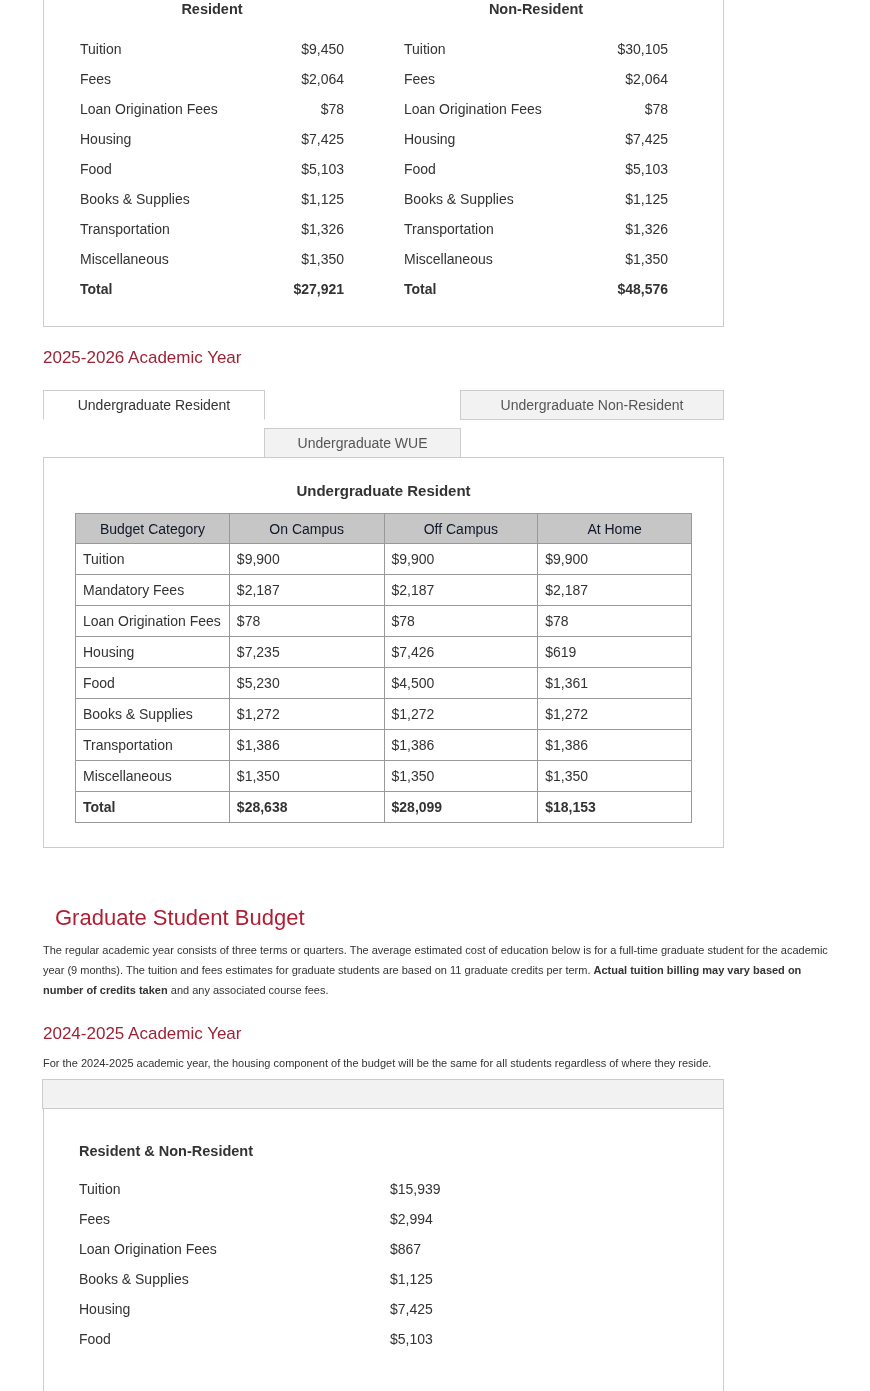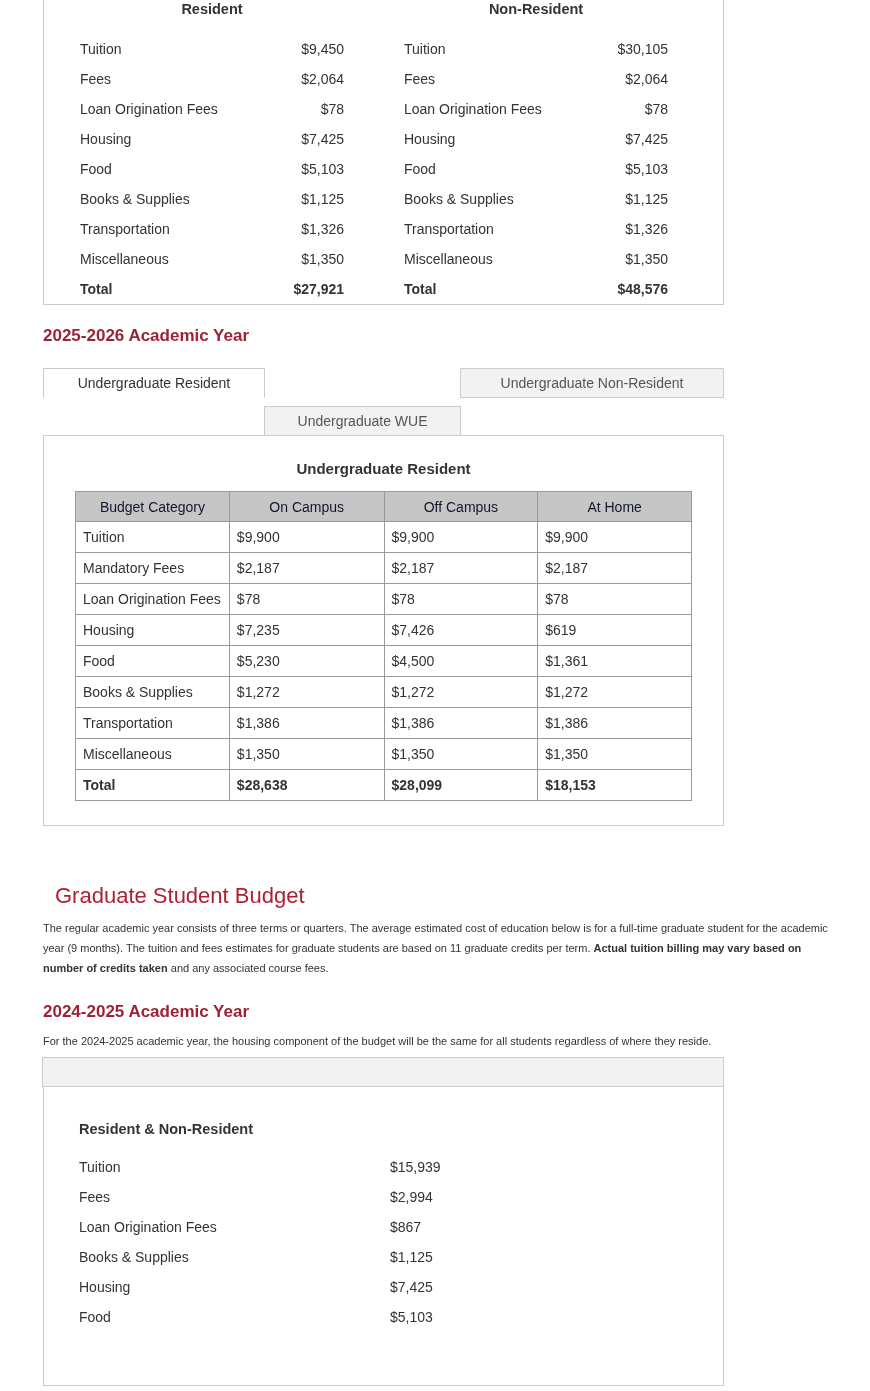--- a/index.html
+++ b/index.html
@@ -5,28 +5,28 @@
   * { box-sizing: border-box; }
   html, body { margin: 0; padding: 0; }
   body {
     width: 870px; height: 1391px; overflow: hidden; position: relative;
     background: #ffffff; color: var(--text, #333);
     font-family: "Liberation Sans", sans-serif; font-size: 14.5px;
   }
   .content { margin-left: 43px; width: 681px; }
 
   
-  .summary-panel { border: 1px solid var(--panel-border, #ccc); border-top: none; background: #fff; }
+  .summary-panel { border: 1px solid var(--panel-border, #ccc); border-top: none; padding-bottom: 22px; background: #fff; }
   .summary-cols { display: flex; padding: 0 36px; column-gap: 60px; }
   .summary-col { flex: 0 0 264px; width: 264px; }
   .summary-header { text-align: center; font-weight: bold; font-size: 14.5px; line-height: 17px; padding-top: 1px; margin-bottom: 16px; }
   .s-row { display: flex; justify-content: space-between; align-items: center; height: 30px; font-size: 14px; }
   .s-row.total { font-weight: bold; }
 
-  h3.red-heading { color: var(--heading-red, #9d2235); font-size: 17px; line-height: 20px; font-weight: bold; margin: 21px 0 0; }
+  h3.red-heading { color: var(--heading-red, #9d2235); font-size: 17px; line-height: 20px; font-weight: normal; margin: 21px 0 0; }
   h3.red-heading.second { margin-top: 24px; }
 
   
   .tabstrip { display: flex; margin-bottom: -1px; position: relative; z-index: 2; }
   .tab, .tab-filler {
     height: 30px; line-height: 28px; text-align: center; font-size: 14px; color: #555;
     background: var(--tab-bg, #f2f2f2); border: 1px solid var(--panel-border, #ccc);
   }
   .tab { cursor: pointer; }
   .tab + .tab, .tab-filler { margin-left: -1px; }

